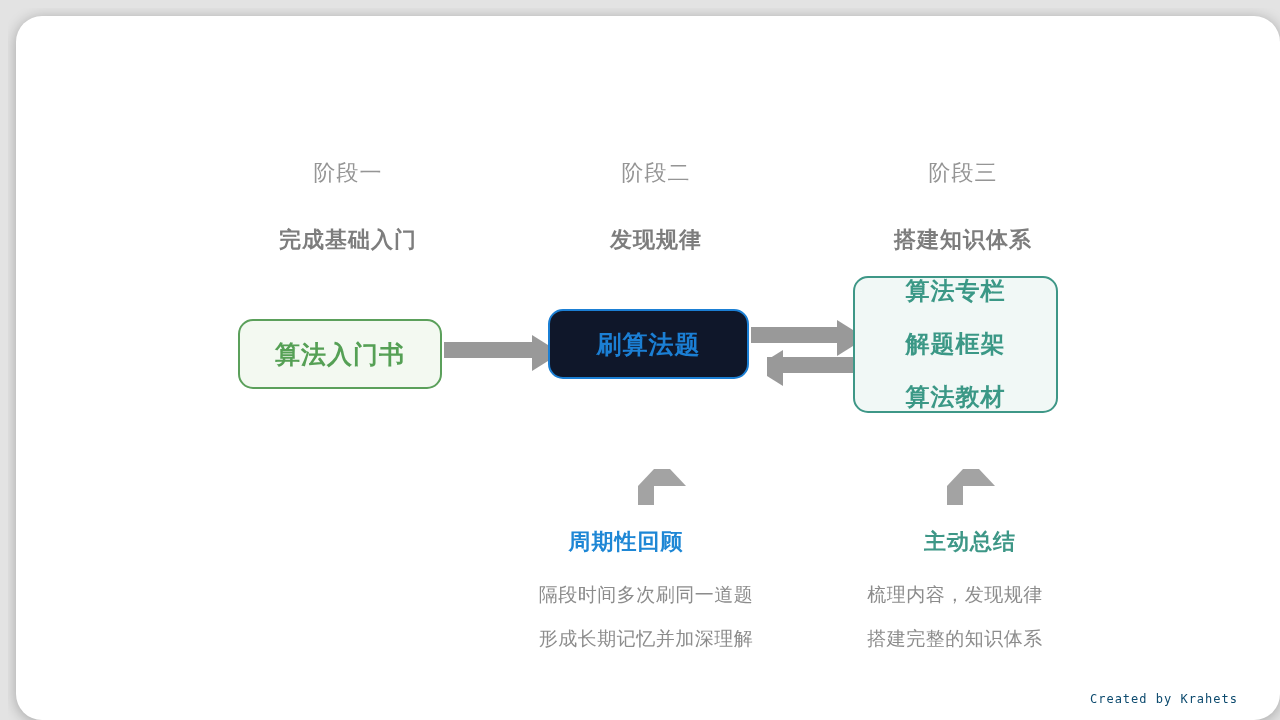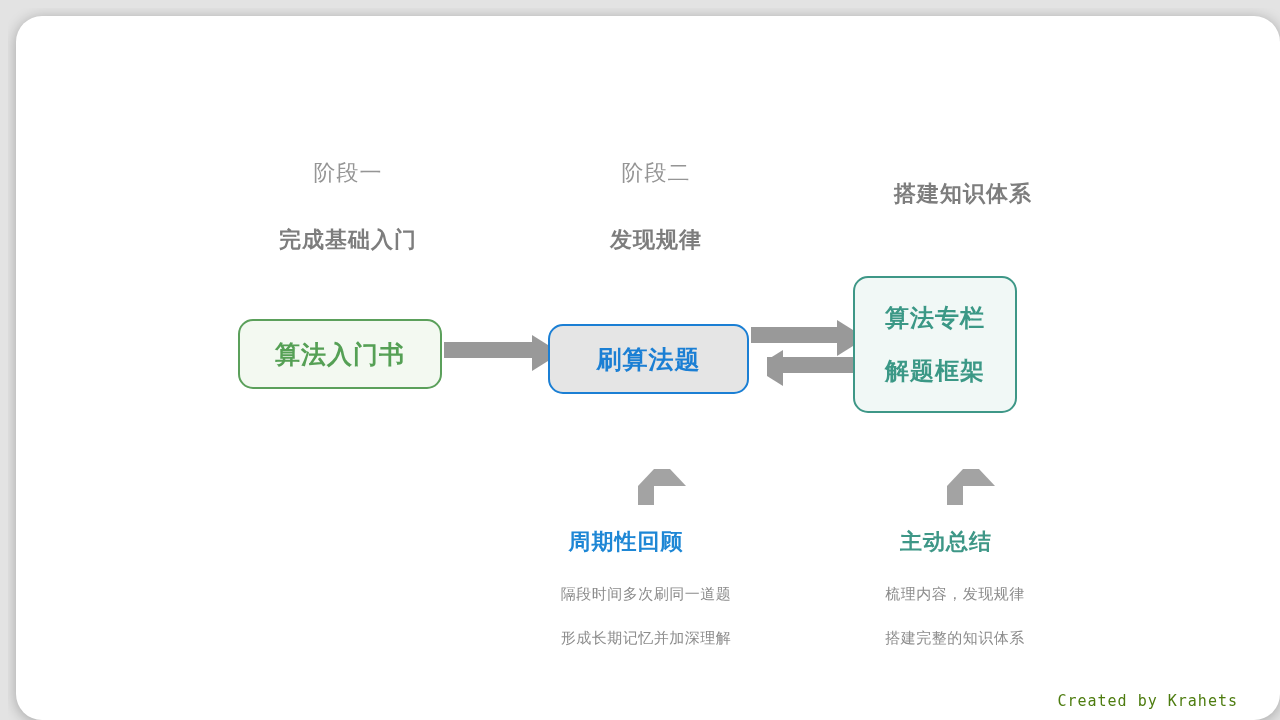--- a/index.html
+++ b/index.html
@@ -43,21 +43,21 @@
     border: 2.5px solid;
     text-align: center;
   }
   .node .node-title {
     font-size: 25px;
     font-weight: bold;
     letter-spacing: 1px;
   }
   .node-green  { border-color: #5ba05b; background: #f3f9f1; }
   .node-green  .node-title { color: #55a055; }
-  .node-blue   { border-color: #1b7fd4; background: #e5e5e5; margin-top: 15px; }
+  .node-blue   { border-color: #1b7fd4; background: #0f172a; }
   .node-blue   .node-title { color: #1b7fd4; }
   .node-teal   { border-color: #3e9787; background: #f1f8f6; }
   .node-teal   .node-line {
     font-size: 24px; font-weight: bold; color: #3b9886;
     line-height: 37px; letter-spacing: 1px;
   }
 
   
   .h-stem { height: 6px; background: #999999; }
   .head-right {
@@ -85,59 +85,61 @@
 
   
   .anno-title {
     width: 300px; text-align: center;
     font-size: 22px; font-weight: bold; letter-spacing: 1px;
   }
   .anno-title.blue { color: #1e87d5; }
   .anno-title.teal { color: #3e9787; }
   .anno-desc {
     width: 320px; text-align: center;
-    font-size: 15px; line-height: 28px;
+    font-size: 19px; line-height: 28px;
     color: #8c8c8c; letter-spacing: 0.5px;
   }
 
   .credit {
     font-family: "DejaVu Sans Mono", "Liberation Mono", monospace;
-    font-size: 15px;
-    color: #4d7c0f;
+    font-size: 12px;
+    color: #0c4a6e;
     letter-spacing: 1px;
   }
 </style>
 </head>
 <body>
 
 <div class="card">
 
   <div class="abs stage-header" style="left:182px; top:126px;">
     <div class="stage-label">阶段一</div>
     <div class="stage-sub">完成基础入门</div>
   </div>
   <div class="abs stage-header" style="left:490px; top:126px;">
     <div class="stage-label">阶段二</div>
     <div class="stage-sub">发现规律</div>
   </div>
   <div class="abs stage-header" style="left:797px; top:126px;">
+    <div class="stage-label">阶段三</div>
     <div class="stage-sub">搭建知识体系</div>
   </div>
 
   <div class="abs node node-green" style="left:222px; top:303px; width:204px; height:70px;">
     <span class="node-title">算法入门书</span>
   </div>
 
   <div class="abs node node-blue" style="left:532px; top:293px; width:201px; height:70px;">
     <span class="node-title">刷算法题</span>
   </div>
 
-  <div class="abs node node-teal" style="left:837px; top:260px; width:164px; height:137px; flex-direction:column;">
+  <div class="abs node node-teal" style="left:837px; top:260px; width:205px; height:137px; flex-direction:column;">
     <span class="node-line">算法专栏</span>
     <span class="node-line">解题框架</span>
+    <span class="node-line">算法教材</span>
   </div>
 
   <div>
     <div class="abs h-stem" style="left:428px; top:326px; width:90px;"></div>
     <div class="abs head-right" style="left:516px; top:319px;"></div>
   </div>
 
   <div>
     <div class="abs h-stem" style="left:735px; top:311px; width:88px;"></div>
     <div class="abs head-right" style="left:821px; top:304px;"></div>
@@ -157,21 +159,21 @@
     <div class="up-head"></div>
     <div class="up-stem"></div>
   </div>
 
   <div class="abs anno-title blue" style="left:460px; top:503px;">周期性回顾</div>
   <div class="abs anno-desc" style="left:470px; top:548px;">
     <div>隔段时间多次刷同一道题</div>
     <div>形成长期记忆并加深理解</div>
   </div>
 
-  <div class="abs anno-title teal" style="left:780px; top:503px;">主动总结</div>
+  <div class="abs anno-title teal" style="left:804px; top:503px;">主动总结</div>
   <div class="abs anno-desc" style="left:779px; top:548px;">
     <div>梳理内容，发现规律</div>
     <div>搭建完整的知识体系</div>
   </div>
 
   <div class="abs credit" style="right:34px; top:668px;">Created by Krahets</div>
 
 </div>
 
 </body></html>

